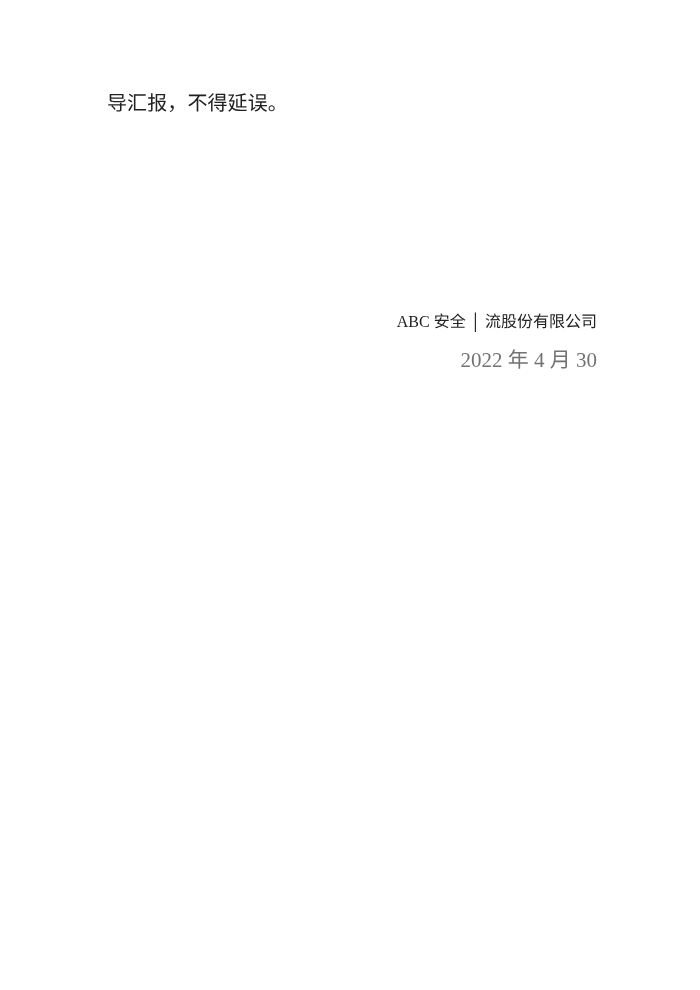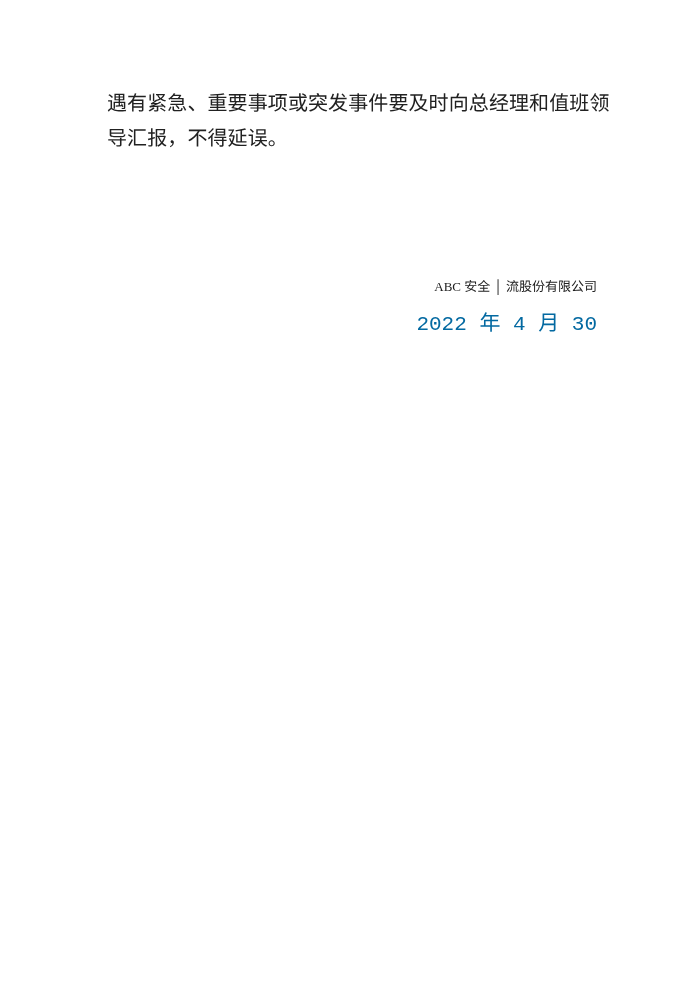--- a/index.html
+++ b/index.html
@@ -45,38 +45,38 @@
     right: 103px;
     top: 268px;
     text-align: right;
     color: #212121;
     line-height: 38px;
     white-space: nowrap;
   }
   .signature .company-line {
     display: block;
     font-family: "Liberation Serif", "DejaVu Serif", serif;
-    font-size: 13px;
+    font-size: 16px;
     height: 38px;
+    margin-top: 35px;
   }
   .signature .date-line {
     display: block;
-    font-family: Liberation Mono, monospace;
+    font-family: Liberation Serif, serif;
     font-size: 21px;
     height: 38px;
-    color: #0369a1;
+    color: #737373;
   }
 </style>
 </head>
 <body>
 
 <div class="page">
 
   <div class="body-text">
-    <span class="line">遇有紧急、重要事项或突发事件要及时向总经理和值班领</span>
     <span class="line">导汇报，不得延误。</span>
   </div>
 
   <div class="signature">
     <span class="company-line">ABC 安全 │ 流股份有限公司</span>
     <span class="date-line">2022 年 4 月 30</span>
   </div>
 
 </div>
 

